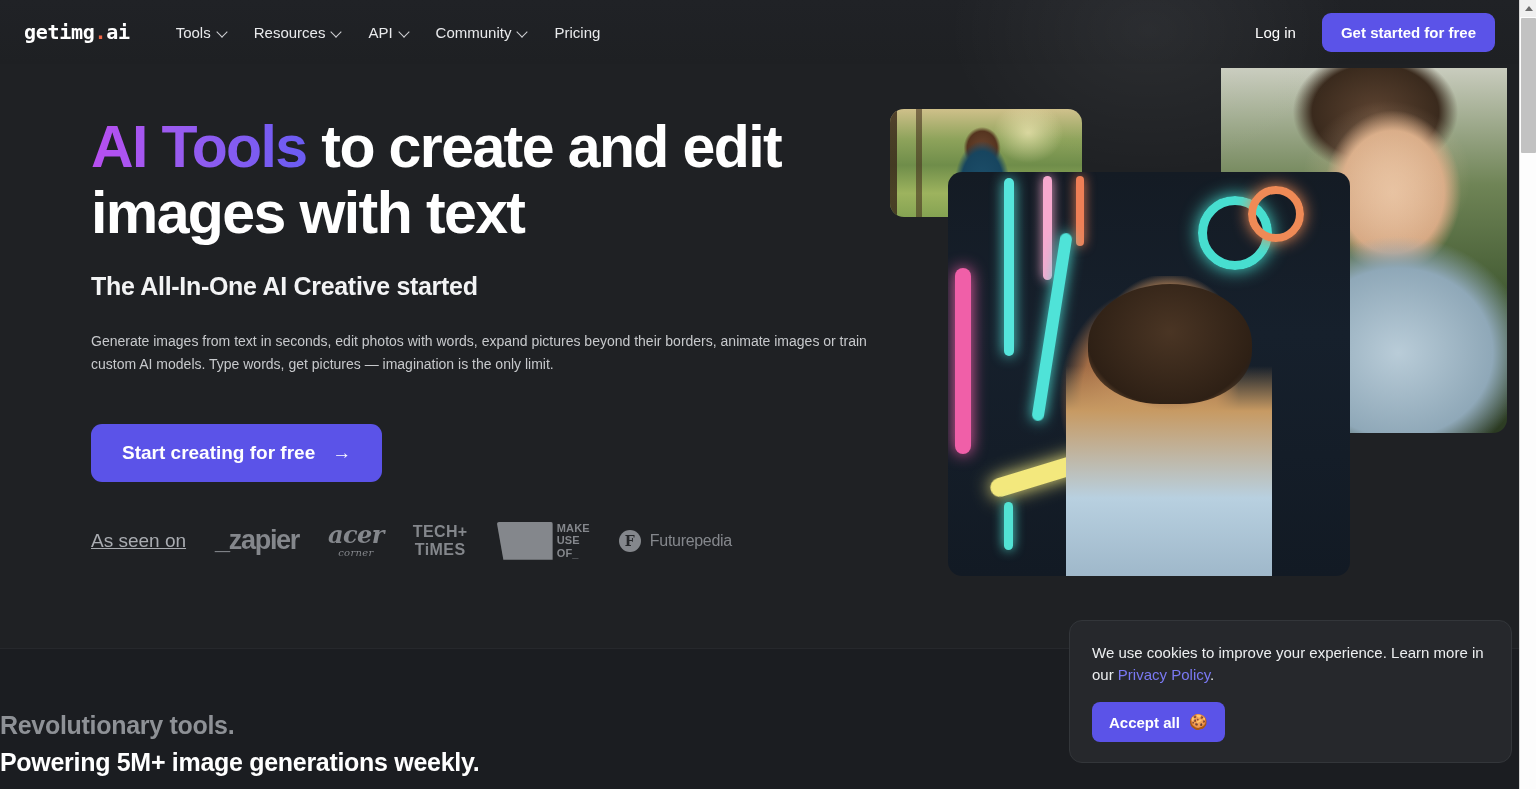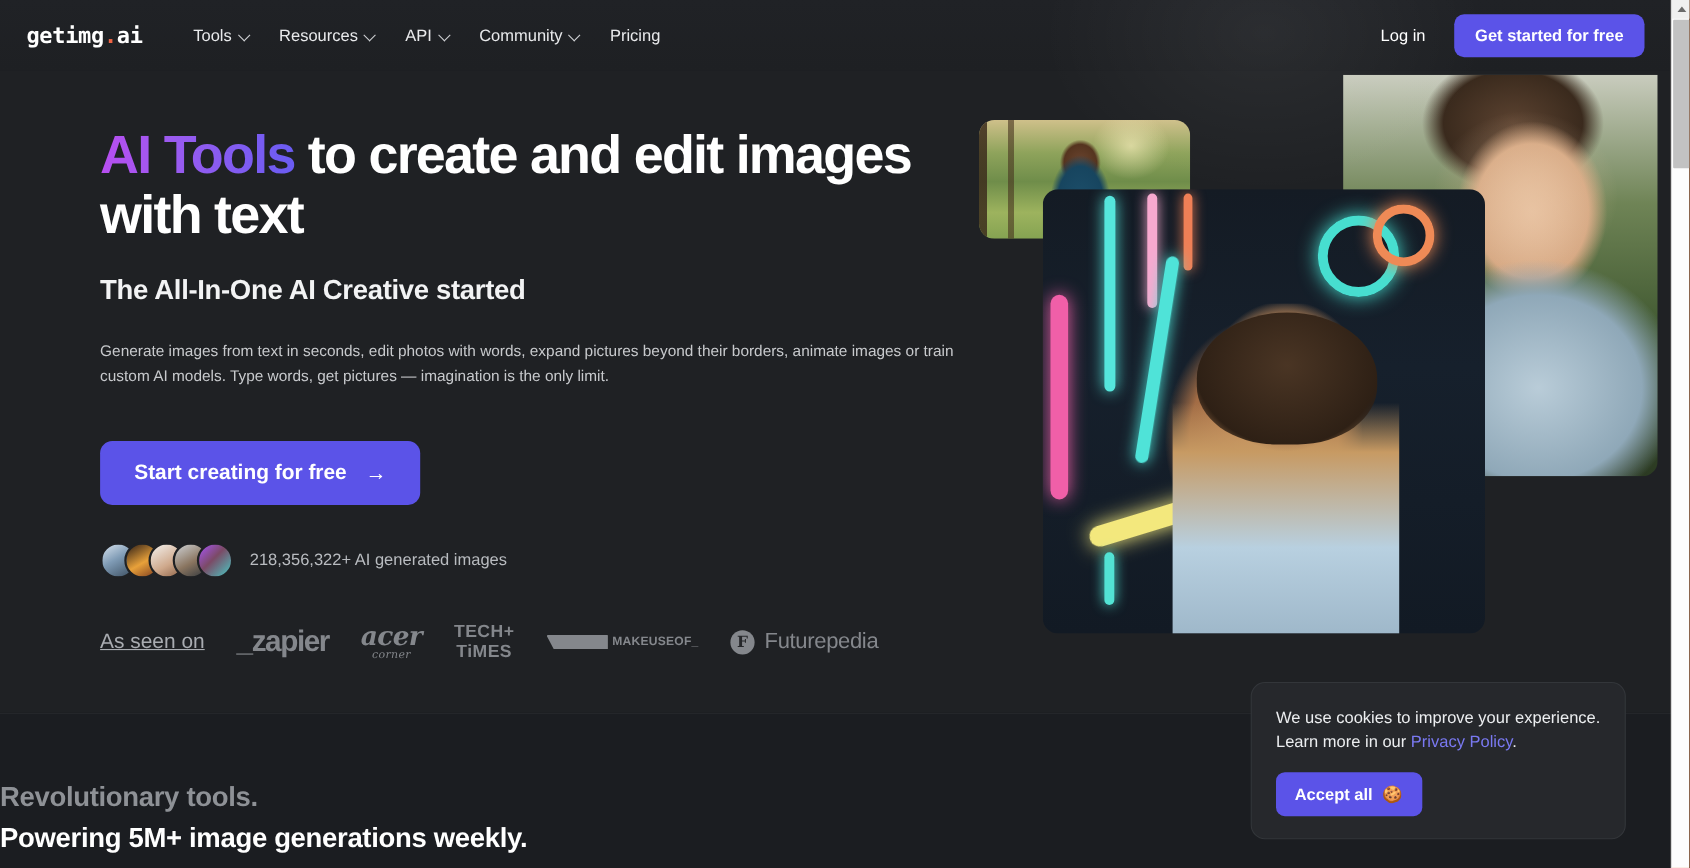--- a/index.html
+++ b/index.html
@@ -4,21 +4,21 @@
 <style>
   * { margin:0; padding:0; box-sizing:border-box; }
   html,body { width:1536px; height:789px; overflow:hidden; background:#1b1d21; }
   body {
     font-family:"Liberation Sans", sans-serif;
     color:#fff;
     -webkit-font-smoothing:antialiased;
   }
 
   
-  #page { position:relative; width:1536px; height:789px; overflow:hidden; background:#f97316; }
+  #page { position:relative; width:1536px; height:789px; overflow:hidden; background:#ffffff; }
   #viewport { position:absolute; inset:0 17px 0 0; overflow:hidden; background:#1b1d21; }
 
   
   #scrollbar { position:absolute; top:0; right:0; width:17px; height:789px; background:#fdfdfd; border-left:1px solid #d7d7d7; z-index:60; }
   #sb-up { position:absolute; top:0; left:0; width:17px; height:17px; background:#f0f0f0; display:flex; align-items:center; justify-content:center; }
   #sb-up i { width:0; height:0; border-left:4px solid transparent; border-right:4px solid transparent; border-bottom:5px solid #6b6b6b; display:block; }
   #sb-thumb { position:absolute; top:18px; left:1px; width:15px; height:135px; background:#c2c2c2; border-radius:1px; }
 
   
   header {
@@ -54,21 +54,21 @@
     background:#5b53e8; color:#fff; font-size:15px; font-weight:700;
     padding:11px 19px; border-radius:9px; border:0; cursor:pointer; white-space:nowrap;
     font-family:"Liberation Sans", sans-serif;
   }
 
   
   #hero { position:absolute; top:64px; left:0; width:1519px; height:584px; background:#1f2124; overflow:hidden; }
   .hero-left { position:absolute; left:91px; top:50px; width:790px; }
 
   h1 {
-    font-size:49px; line-height:1.12; font-weight:700; letter-spacing:-1.6px;
+    font-size:59px; line-height:1.12; font-weight:700; letter-spacing:-1.6px;
     color:#ffffff; margin-bottom:26px;
   }
   h1 .grad {
     background:linear-gradient(90deg,#b84ef0 0%,#9a5bf0 38%,#6a5cf2 100%);
     -webkit-background-clip:text; background-clip:text; color:transparent;
   }
   h2.sub { font-size:25px; font-weight:700; color:#f2f3f4; letter-spacing:-0.3px; margin-bottom:29px; }
   p.body { font-size:14px; line-height:1.62; color:#c7c9cc; max-width:790px; margin-bottom:48px; }
 
   .cta-big {
@@ -93,24 +93,24 @@
   .seen { display:flex; align-items:center; gap:29px; margin-top:40px; }
   .seen-label { font-size:19px; color:#a9acb1; white-space:nowrap;text-decoration:underline; }
   .brand { color:#8d9095; display:flex; align-items:center; opacity:.92; }
   .brand-zapier { font-size:27px; font-weight:800; letter-spacing:-1.3px; }
   .brand-acer { display:flex; flex-direction:column; align-items:center; line-height:1; }
   .brand-acer .a1 { font-family:"DejaVu Serif", serif; font-style:italic; font-size:24px; font-weight:700; letter-spacing:-0.6px; }
   .brand-acer .a2 { font-family:"DejaVu Serif", serif; font-style:italic; font-size:10px; letter-spacing:.3px; margin-top:1px; }
   .brand-tech { display:flex; flex-direction:column; line-height:1.08; font-size:16px; font-weight:700; letter-spacing:.4px; }
   .brand-muo { display:flex; align-items:stretch; gap:4px; }
   .brand-muo .slab { width:56px; background:#8d9095; clip-path:polygon(0 0,100% 0,100% 100%,12% 100%); border-radius:2px 2px 0 0; }
-  .brand-muo .txt { display:flex; flex-direction:row; font-size:11px; font-weight:800; line-height:1.16; letter-spacing:.2px; }
+  .brand-muo .txt { display:flex; flex-direction:column; font-size:11px; font-weight:800; line-height:1.16; letter-spacing:.2px; }
   .brand-fp { display:flex; align-items:center; gap:9px; }
   .brand-fp .circ { width:22px; height:22px; border-radius:50%; background:#8d9095; color:#26282b; font-size:14px; font-weight:800; display:flex; align-items:center; justify-content:center; font-family:"DejaVu Serif",serif; }
-  .brand-fp .nm { font-size:20px; letter-spacing:-0.3px;text-align:right; }
+  .brand-fp .nm { font-size:16px; letter-spacing:-0.3px;text-align:right; }
 
   
   .collage { position:absolute; right:6px; top:0; width:640px; height:584px; }
   .shot { position:absolute; border-radius:14px; overflow:hidden; }
 
   
   .shot-right { right:6px; top:4px; width:286px; height:365px; border-radius:0 0 14px 14px; }
   .img-right {
     width:100%; height:100%;
     background:
@@ -170,21 +170,21 @@
   }
 
   
   #lower { position:absolute; top:648px; left:0; width:1519px; height:141px; background:#1b1d21; border-top:1px solid #26282c; }
   .rev { text-align:left; padding-top:62px; }
   .rev .l1 { font-size:25px; font-weight:700; color:#8e9196; letter-spacing:-0.3px; }
   .rev .l2 { font-size:25px; font-weight:700; color:#ffffff; letter-spacing:-0.3px; margin-top:8px; }
 
   
   #cookie {
-    position:absolute; right:41px; bottom:26px; width:341px;
+    position:absolute; right:7px; bottom:26px; width:443px;
     background:#26282c; border:1px solid #33363a; border-radius:13px;
     padding:21px 22px 20px; z-index:50;
   }
   #cookie p { font-size:15px; line-height:1.42; color:#eceef0; margin-bottom:17px; }
   #cookie a { color:#7a79f2; text-decoration:none; cursor:pointer; }
   .accept {
     background:#5b53e8; color:#fff; border:0; border-radius:8px;
     font-size:15px; font-weight:700; padding:11px 17px; cursor:pointer;
     display:inline-flex; align-items:center; gap:9px;
     font-family:"Liberation Sans", sans-serif;
@@ -238,30 +238,20 @@
 
         <h2 class="sub">The All-In-One AI Creative started</h2>
 
         <p class="body">Generate images from text in seconds, edit photos with words, expand pictures beyond their borders, animate images or train custom AI models. Type words, get pictures — imagination is the only limit.</p>
 
         <button class="cta-big">
           <span>Start creating for free</span>
           <span class="arw">→</span>
         </button>
 
-        <div class="proof">
-          <div class="avatars">
-            <div class="av av1"></div>
-            <div class="av av2"></div>
-            <div class="av av3"></div>
-            <div class="av av4"></div>
-            <div class="av av5"></div>
-          </div>
-          <span class="proof-text">218,356,322+ AI generated images</span>
-        </div>
 
         <div class="seen">
           <span class="seen-label">As seen on</span>
 
           <span class="brand brand-zapier">_zapier</span>
 
           <span class="brand brand-acer">
             <span class="a1">acer</span>
             <span class="a2">corner</span>
           </span>

